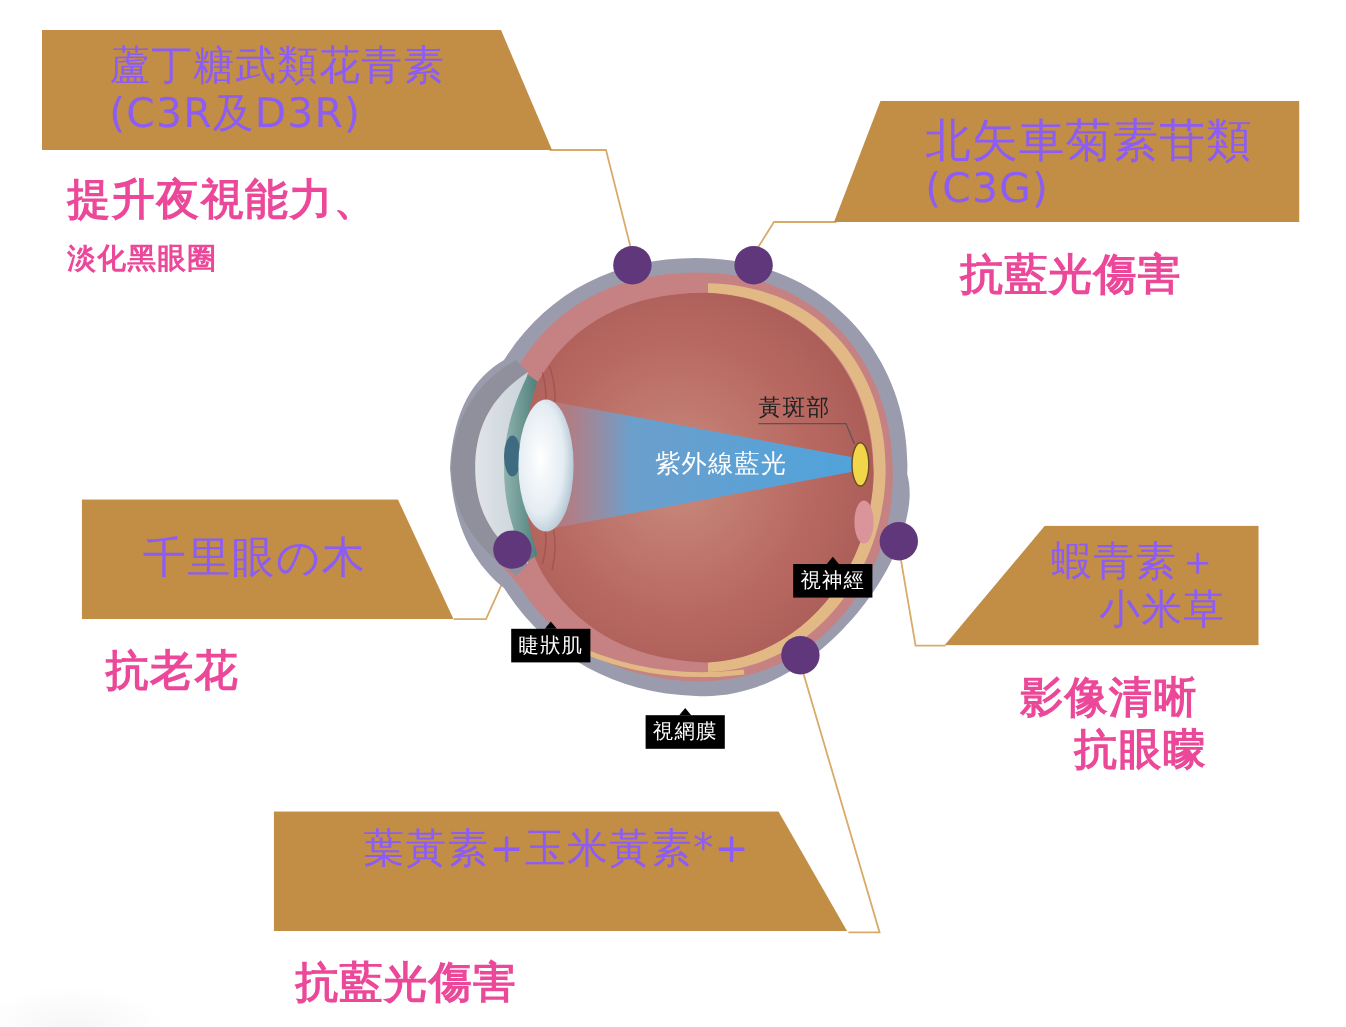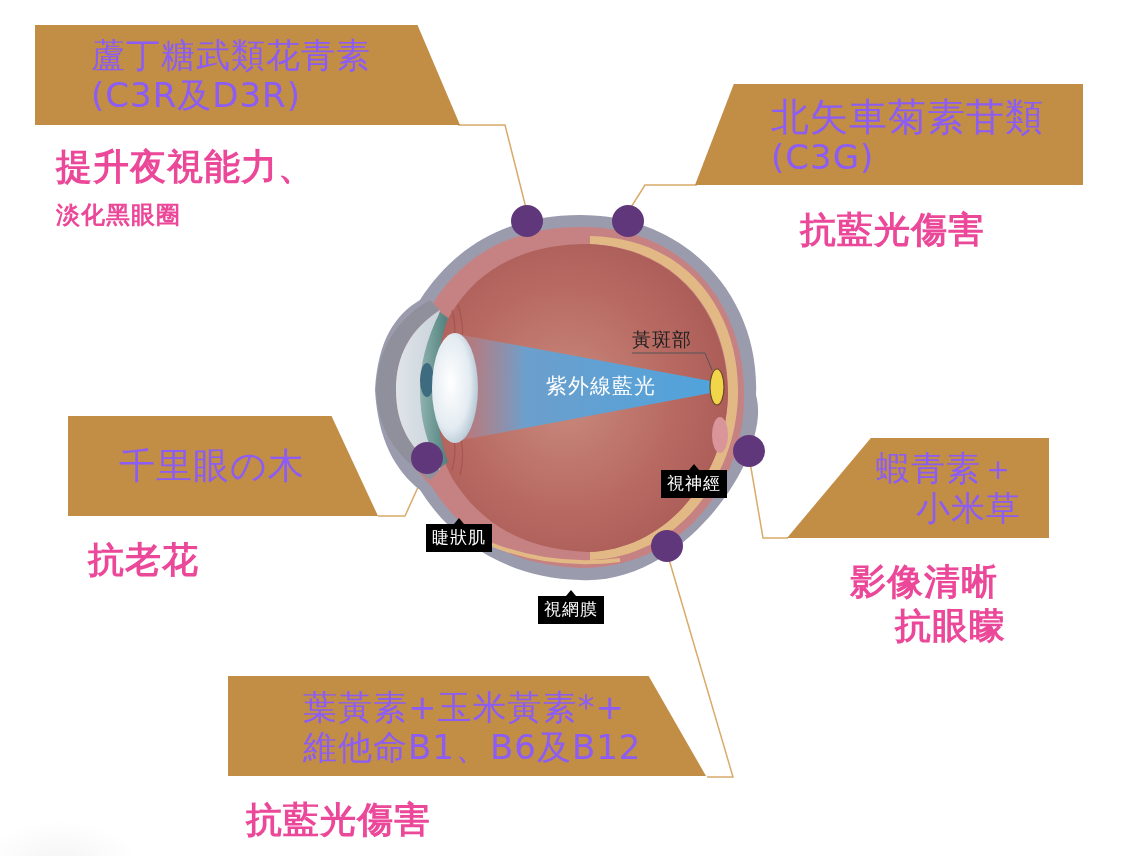--- a/index.html
+++ b/index.html
@@ -220,21 +220,20 @@
   <div class="benefit" style="left:88px; top:538px; font-size:36px; line-height:44px;">抗老花</div>
 
   <div class="banner" style="left:787px; top:438px; width:262px; height:100px; clip-path: polygon(32% 0, 100% 0, 100% 100%, 0 100%);"></div>
   <div class="banner-text" style="left:855px; top:448px; font-size:34px; line-height:40px;">蝦青素＋</div>
   <div class="banner-text" style="left:895px; top:488px; font-size:34px; line-height:40px;">小米草</div>
   <div class="benefit" style="left:850px; top:560px; font-size:36px; line-height:44px;">影像清晰</div>
   <div class="benefit" style="left:895px; top:604px; font-size:36px; line-height:44px;">抗眼矇</div>
 
   <div class="banner" style="left:228px; top:676px; width:478px; height:100px; clip-path: polygon(0 0, 88% 0, 100% 100%, 0 100%);"></div>
   <div class="banner-text" style="left:282px; top:688px; font-size:34px; line-height:38px;">葉黃素+玉米黃素*+</div>
-  <div class="banner-text" style="left:282px; top:728px; font-size:34px; line-height:38px;">維他命B1、B6及B12</div>
   <div class="benefit" style="left:246px; top:798px; font-size:36px; line-height:44px;">抗藍光傷害</div>
 
   <div class="beam-label" style="left:515px; top:372px;">紫外線藍光</div>
   <div class="macula-label" style="left:632px; top:327px;">黃斑部</div>
   <div class="eye-label" style="left:661px; top:470px;">視神經</div>
   <div class="eye-label" style="left:414px; top:524px;margin-left:12px;">睫狀肌</div>
   <div class="eye-label" style="left:538px; top:556px;margin-top:40px;">視網膜</div>
 
 </div>
 

